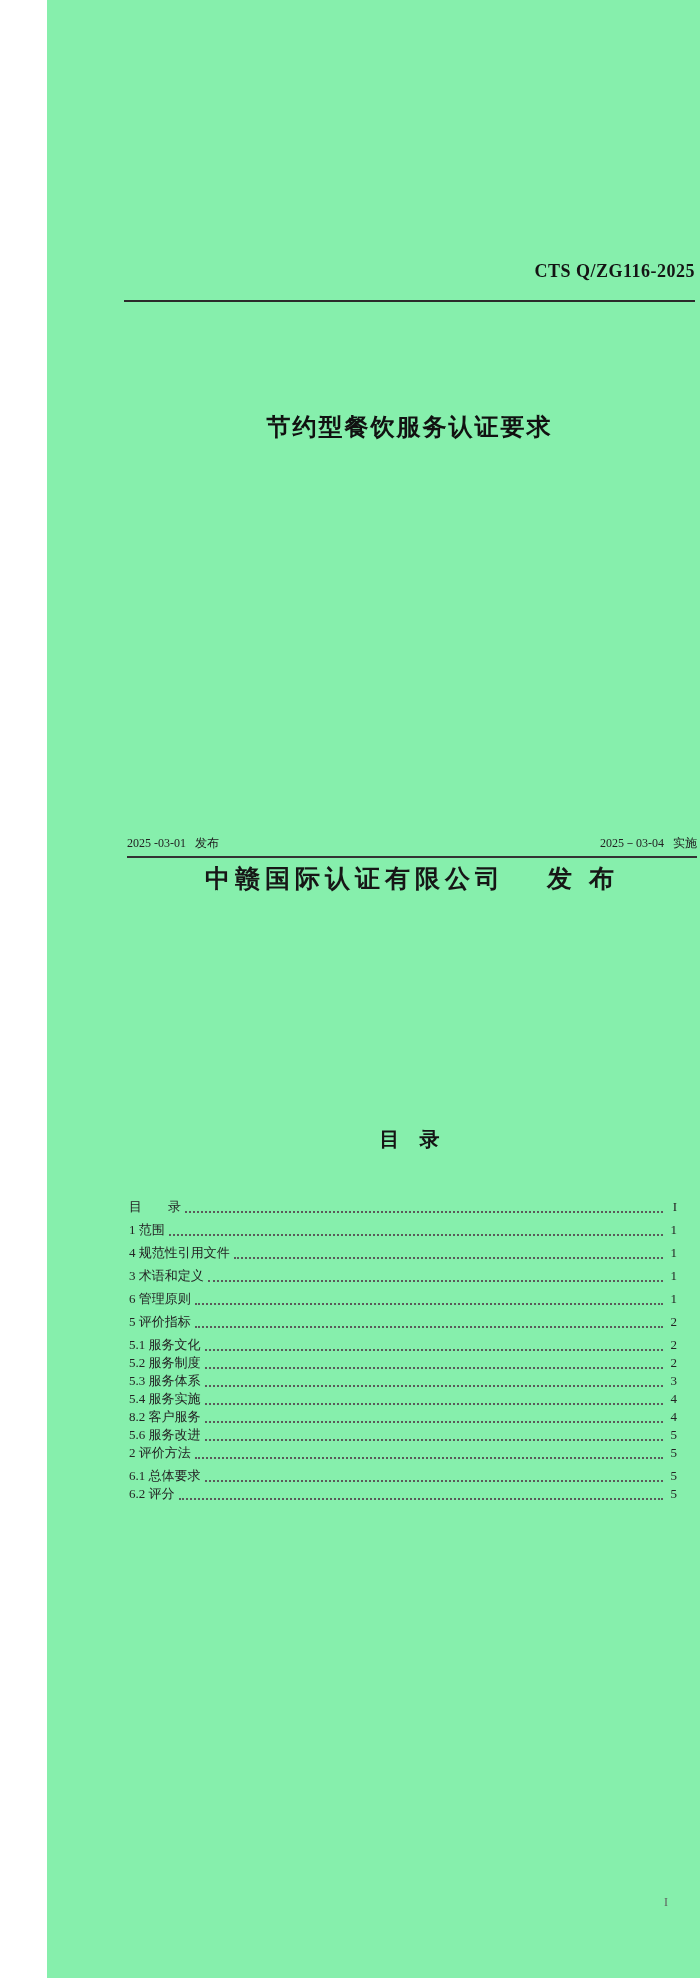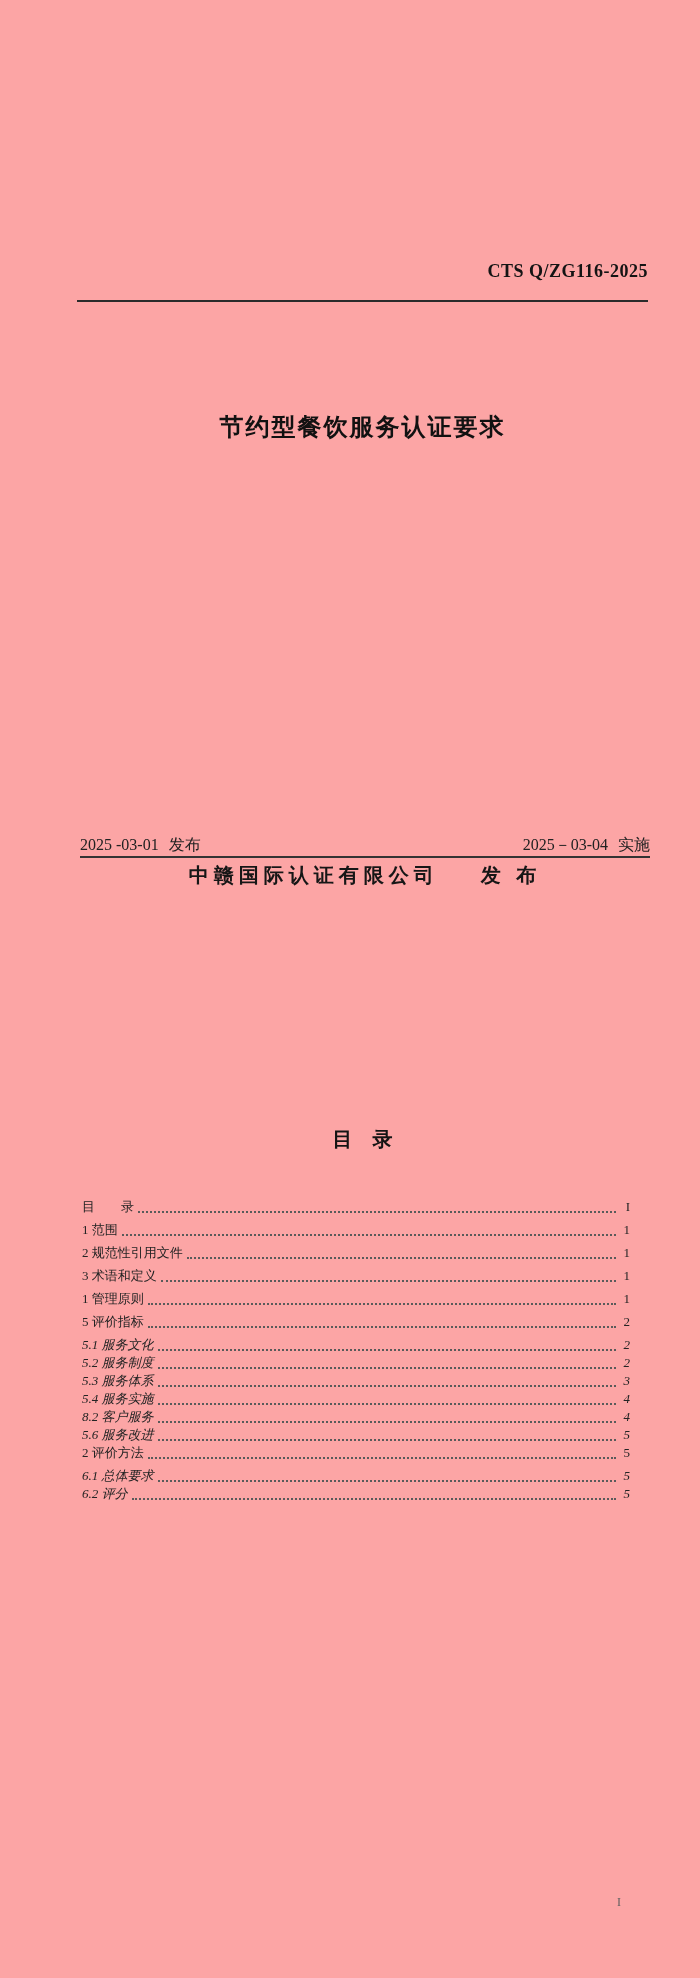--- a/index.html
+++ b/index.html
@@ -1,21 +1,21 @@
 <!DOCTYPE html>
 <html><head>
 <meta charset="utf-8">
 <style>
   html, body { margin: 0; padding: 0; background: #ffffff; }
   body {
     width: 700px; height: 1978px; position: relative;
     font-family: "Liberation Serif", "DejaVu Serif", serif;
     color: #1c1c1c;
   }
-  .page { position: absolute; inset: 0; background: #fca5a5; }
+  .page { position: absolute; inset: 0; background: #86efac; margin-left: 47px; }
 
   .doc-code {
     position: absolute; top: 261px; left: 77px; width: 571px;
     text-align: right; font-weight: bold; font-size: 18px;
     letter-spacing: 0.5px; color: #141414;
     font-family: "Liberation Serif", serif;
   }
   .rule-top {
     position: absolute; top: 300px; left: 77px; width: 571px; height: 2px;
     background: #2b2b2b;
@@ -23,51 +23,51 @@
   .doc-title {
     position: absolute; top: 411px; left: 77px; width: 571px;
     text-align: center; font-weight: bold; font-size: 24px;
     letter-spacing: 2px; color: #111;
     font-family: "Liberation Sans", "DejaVu Sans", sans-serif;
   }
 
   .pub-row {
     position: absolute; top: 835px; left: 80px; width: 570px;
     display: flex; justify-content: space-between; align-items: baseline;
-    font-size: 16px; color: #222;
+    font-size: 12px; color: #222;
   }
   .pub-row .date { font-family: "Liberation Serif", serif; }
   .pub-row .word { margin-left: 6px; }
   .rule-mid {
     position: absolute; top: 856px; left: 80px; width: 570px; height: 2px;
     background: #333;
   }
   .publisher-row {
     position: absolute; top: 862px; left: 80px; width: 570px;
     display: flex; justify-content: center; align-items: baseline;
-    font-weight: bold; font-size: 20px; color: #161616;
+    font-weight: bold; font-size: 25px; color: #161616;
     font-family: "Liberation Sans", "DejaVu Sans", sans-serif;
   }
   .publisher-name { letter-spacing: 5px; }
   .publisher-action { letter-spacing: 5px; margin-left: 42px; white-space: pre; }
 
   .toc-heading {
     position: absolute; top: 1126px; left: 77px; width: 571px;
     text-align: center; font-weight: bold; font-size: 20px; color: #141414;
     font-family: "Liberation Sans", "DejaVu Sans", sans-serif;
   }
 
   .toc-list {
     position: absolute; top: 1200px; left: 82px; width: 548px;
     font-size: 13px; line-height: 14px; color: #242424;
     font-family: "Liberation Serif", "DejaVu Serif", serif;
   }
   .toc-row { display: flex; align-items: flex-start; }
   .toc-row.main { height: 23px; }
-  .toc-row.sub  { height: 18px; font-style: italic; }
+  .toc-row.sub  { height: 18px; }
   .toc-label { white-space: pre; flex: 0 0 auto; }
   .toc-leader {
     flex: 1 1 auto; height: 11px; margin: 0 4px;
     border-bottom: 2px dotted #5a5a5a;
   }
   .toc-page { flex: 0 0 auto; min-width: 10px; text-align: right;
     font-family: "Liberation Serif", serif; }
 
   .footer-page-num {
     position: absolute; top: 1895px; left: 606px; width: 26px;
@@ -111,31 +111,31 @@
     <span class="toc-label">目　　录</span>
     <span class="toc-leader"></span>
     <span class="toc-page">I</span>
   </div>
       <div class="toc-row main">
     <span class="toc-label">1 范围</span>
     <span class="toc-leader"></span>
     <span class="toc-page">1</span>
   </div>
       <div class="toc-row main">
-    <span class="toc-label">2 规范性引用文件</span>
+    <span class="toc-label">4 规范性引用文件</span>
     <span class="toc-leader"></span>
     <span class="toc-page">1</span>
   </div>
       <div class="toc-row main">
     <span class="toc-label">3 术语和定义</span>
     <span class="toc-leader"></span>
     <span class="toc-page">1</span>
   </div>
       <div class="toc-row main">
-    <span class="toc-label">1 管理原则</span>
+    <span class="toc-label">6 管理原则</span>
     <span class="toc-leader"></span>
     <span class="toc-page">1</span>
   </div>
       <div class="toc-row main">
     <span class="toc-label">5 评价指标</span>
     <span class="toc-leader"></span>
     <span class="toc-page">2</span>
   </div>
       <div class="toc-row sub">
     <span class="toc-label">5.1 服务文化</span>

